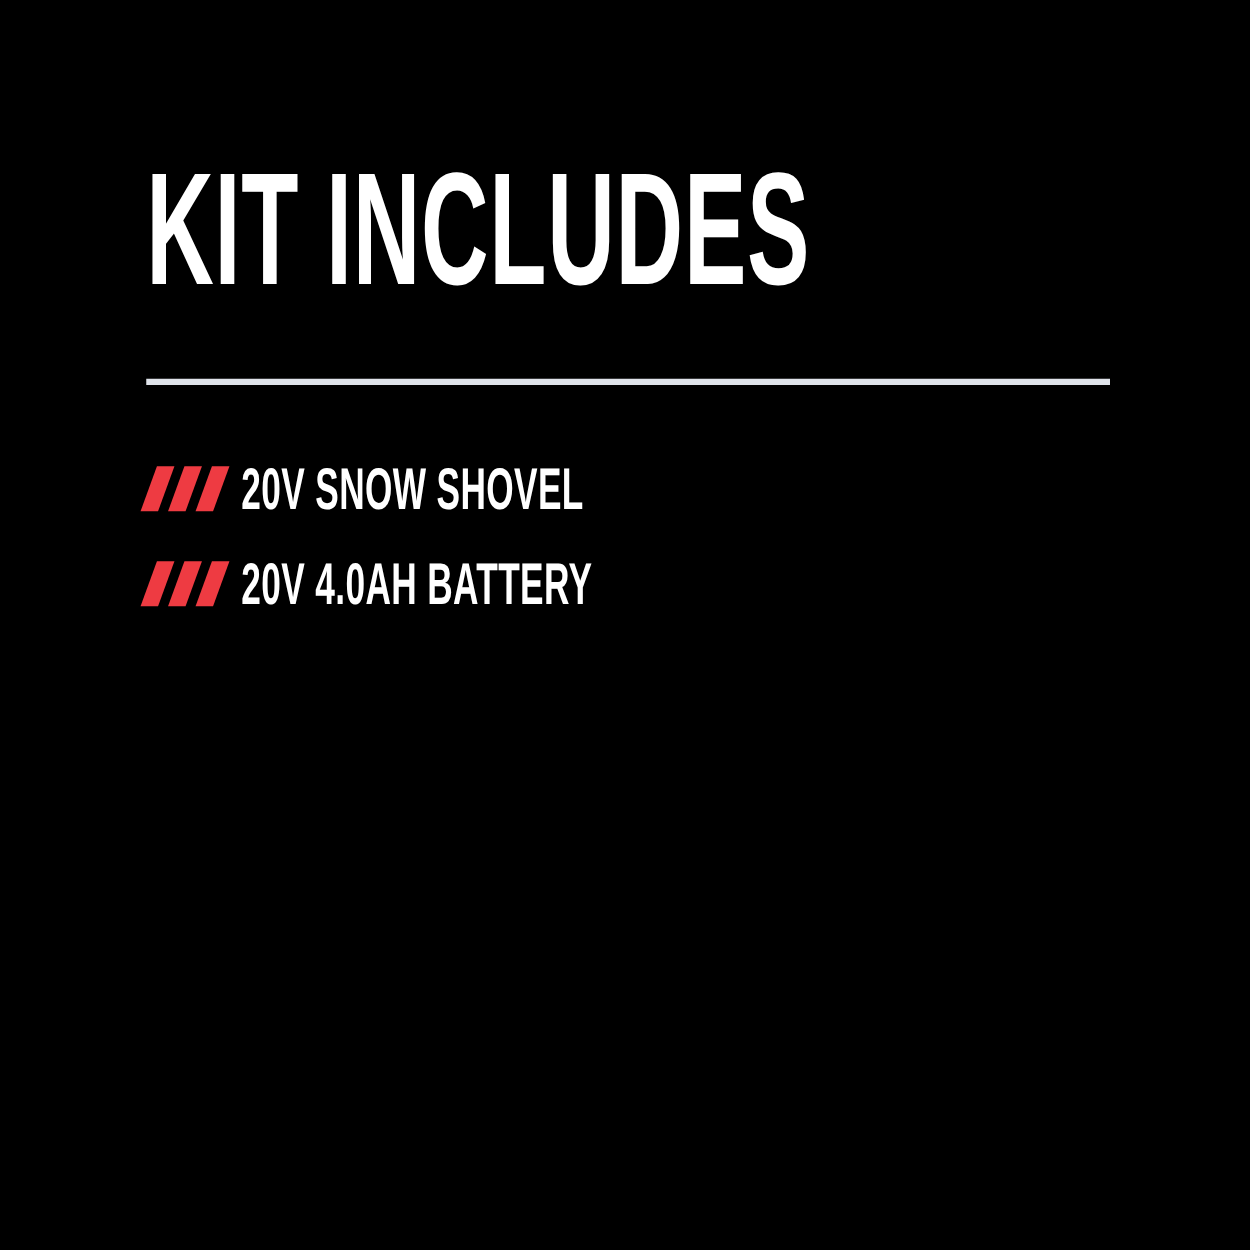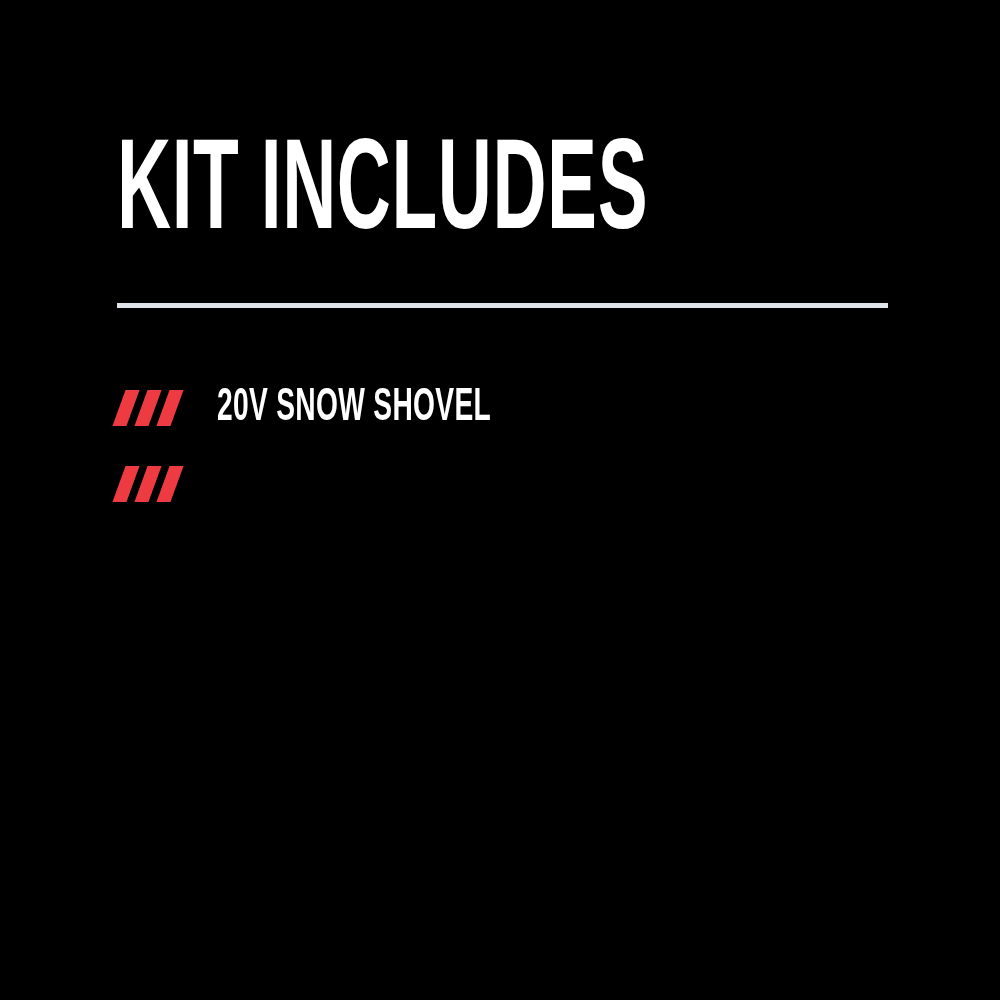--- a/index.html
+++ b/index.html
@@ -61,22 +61,21 @@
     left: 117px;
     top: 366px;
     margin: 0;
     padding: 0;
     list-style: none;
   }
   .kit-item {
     position: relative;
     height: 76px;
     display: flex;
-    align-items: center;
-    gap: 24px;
+    align-items: flex-start;
   }
 
   
   .slashes {
     flex: 0 0 auto;
     width: 66px;
     height: 36px;
     margin-top: 7px;
     position: relative;
   }
@@ -135,18 +134,21 @@
         <span class="item-label" style="color: rgb(255, 255, 255);">20V SNOW SHOVEL</span>
       </span>
     </li>
 
     <li class="kit-item">
       <span class="slashes">
         <i style="background: rgb(238, 59, 66);"></i>
           <i style="background: rgb(238, 59, 66);"></i>
           <i style="background: rgb(238, 59, 66);"></i>
       </span>
+      <span class="item-label-wrap">
+        <span class="item-label" style="color: rgb(255, 255, 255);">20V 4.0AH BATTERY</span>
+      </span>
     </li>
 
 
   </ul>
 
 </div>
 
 </body></html>

